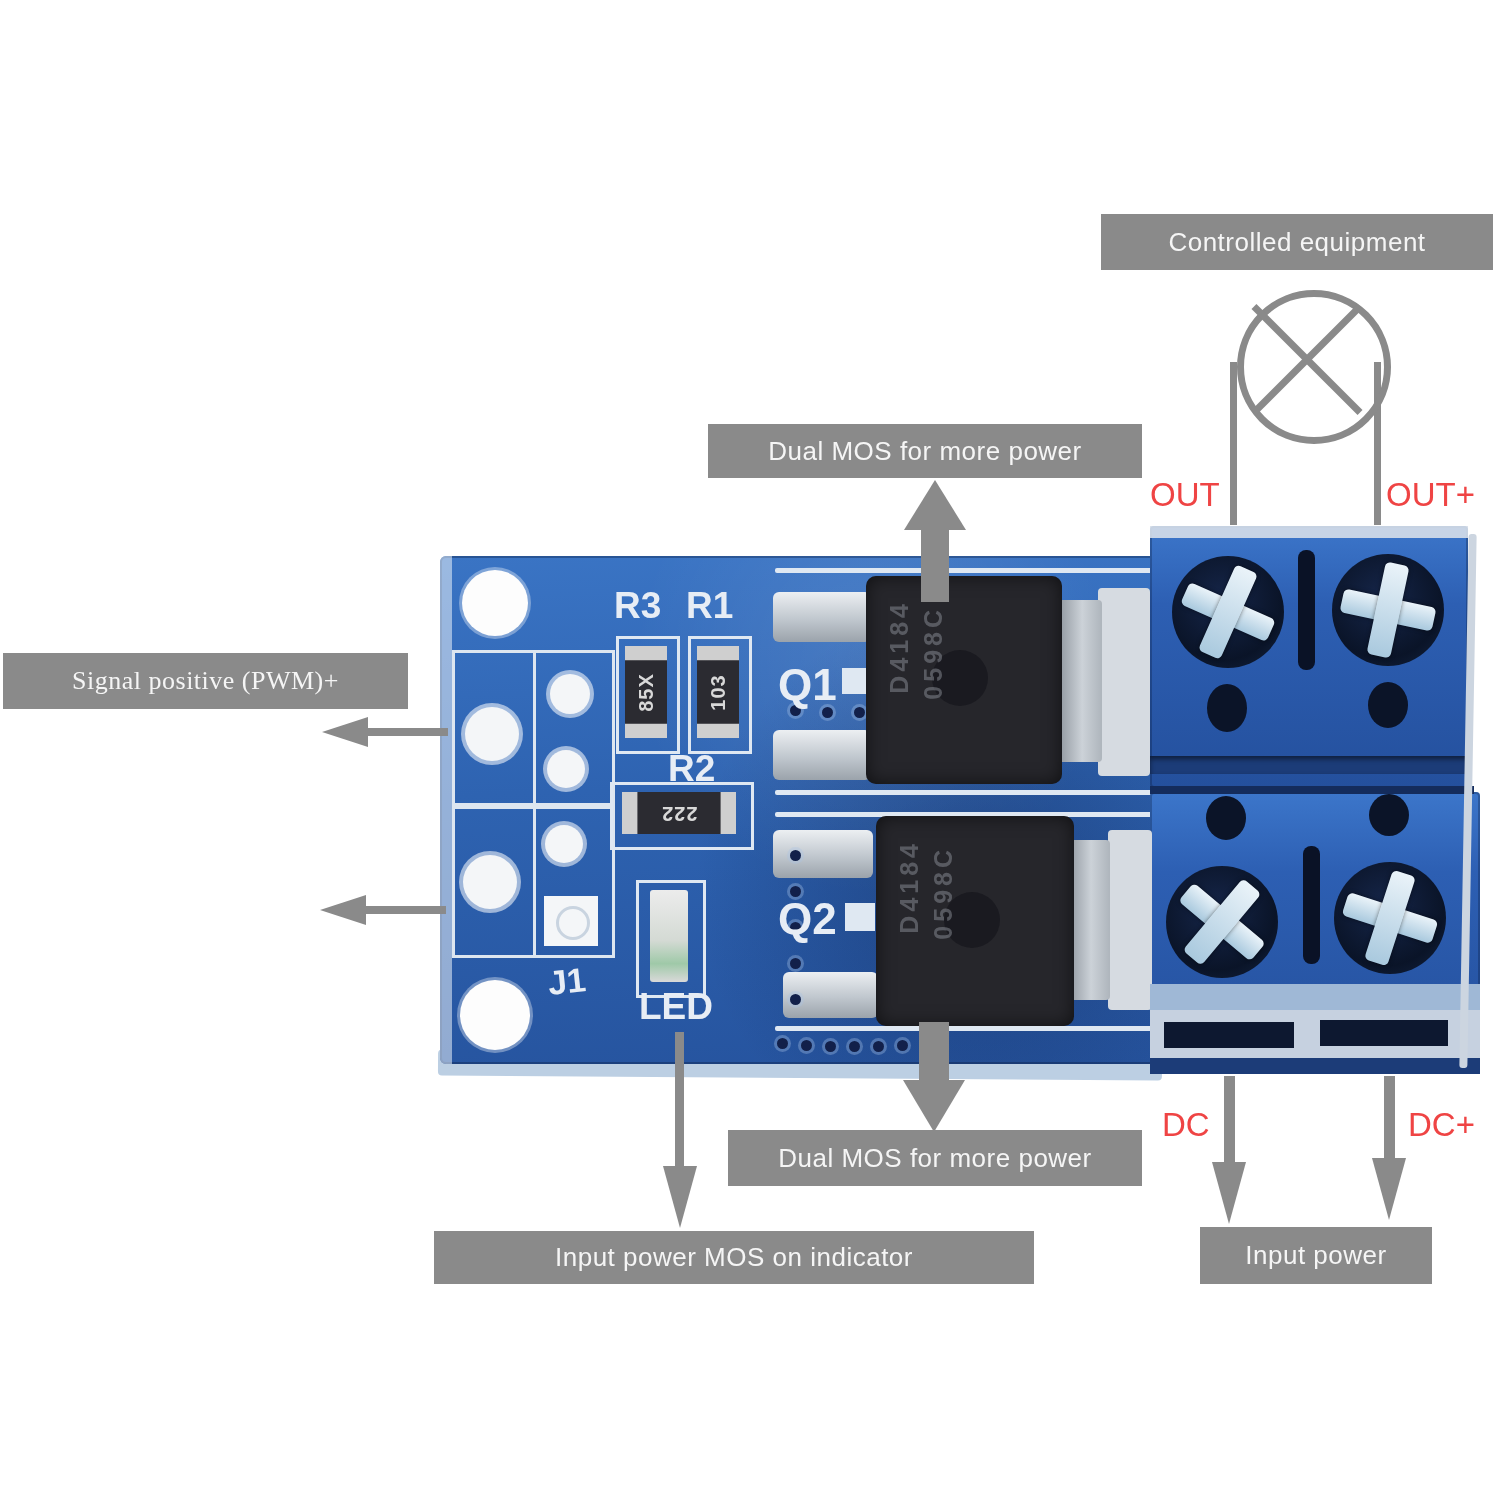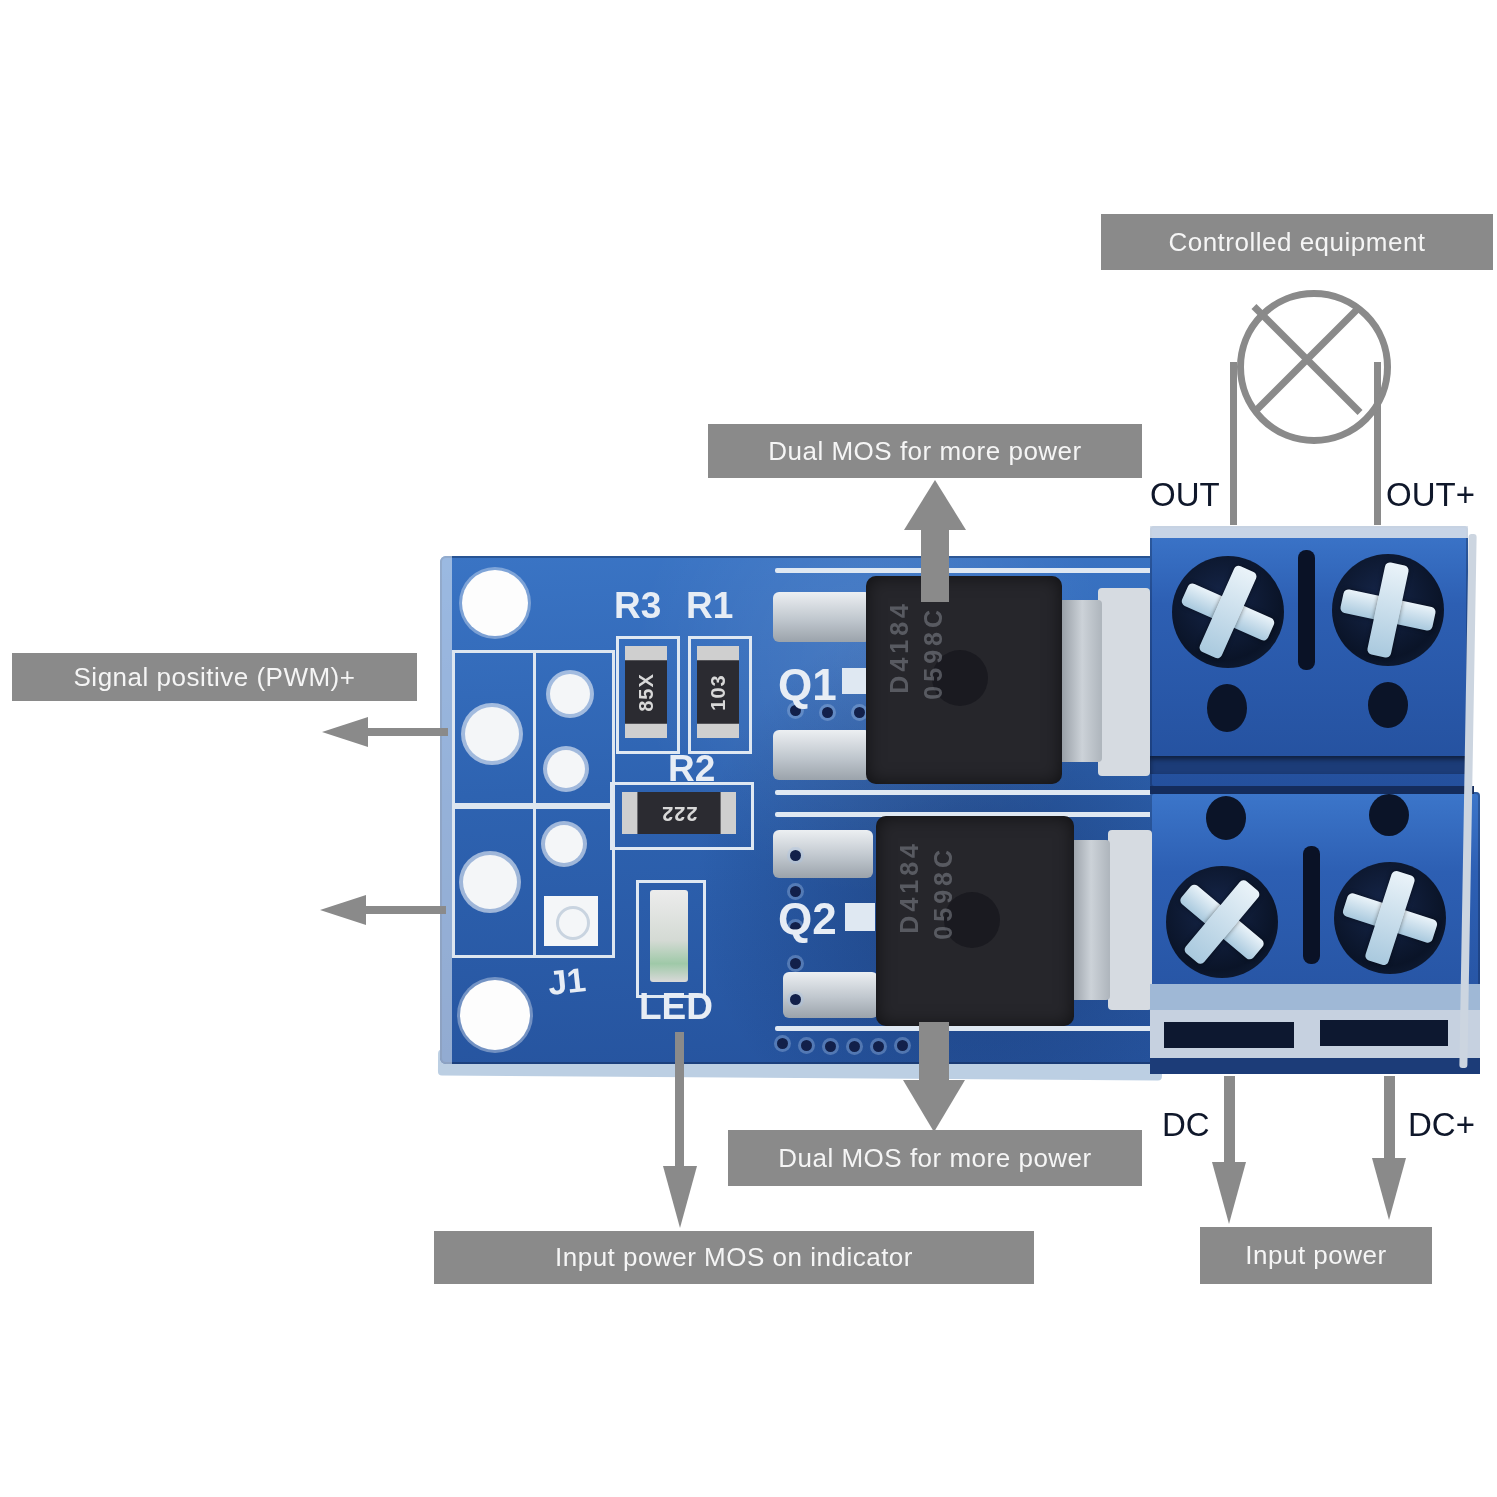--- a/index.html
+++ b/index.html
@@ -3,21 +3,21 @@
 <meta charset="utf-8">
 <style>
   html,body{margin:0;padding:0;background:#fff;}
   .canvas{position:relative;width:1497px;height:1497px;background:#ffffff;overflow:hidden;
           font-family:"Liberation Sans", sans-serif;}
   .abs{position:absolute;}
   
   .callout{position:absolute;background:#8a8a8a;color:#f5f5f5;display:flex;align-items:center;
            justify-content:center;font-size:26px;letter-spacing:.5px;z-index:6;}
   
-  .wire-label{position:absolute;color:#0f172a;font-size:33px;z-index:6;}
+  .wire-label{position:absolute;color:#ef4444;font-size:33px;z-index:6;}
   
   .shaft{position:absolute;background:#8a8a8a;z-index:5;}
   .head{position:absolute;width:0;height:0;z-index:5;}
   .head.up{border-left:31px solid transparent;border-right:31px solid transparent;border-bottom:50px solid #8a8a8a;}
   .head.down{border-left:31px solid transparent;border-right:31px solid transparent;border-top:52px solid #8a8a8a;}
   .head.left{border-top:15px solid transparent;border-bottom:15px solid transparent;border-right:46px solid #8a8a8a;}
   .head.thindown{border-left:17px solid transparent;border-right:17px solid transparent;border-top:62px solid #8a8a8a;}
   
   .lamp-circle{position:absolute;width:140px;height:140px;border:7px solid #8a8a8a;border-radius:50%;z-index:4;}
   .lamp-diag{position:absolute;width:150px;height:7px;background:#8a8a8a;z-index:4;}
@@ -243,18 +243,18 @@
   <div class="shaft" style="left:1384px;top:1076px;width:11px;height:84px;"></div>
   <div class="head thindown" style="left:1372px;top:1158px;"></div>
 
   <div class="wire-label" style="left:1150px;top:476px;">OUT</div>
   <div class="wire-label" style="left:1386px;top:476px;">OUT+</div>
   <div class="wire-label" style="left:1162px;top:1106px;">DC</div>
   <div class="wire-label" style="left:1408px;top:1106px;">DC+</div>
 
   <div class="callout" style="left:1101px;top:214px;width:392px;height:56px;">Controlled equipment</div>
   <div class="callout" style="left:708px;top:424px;width:434px;height:54px;">Dual MOS for more power</div>
-  <div class="callout" style="left:12px;top:653px;width:405px;height:48px;">Signal positive (PWM)+</div>
+  <div class="callout" style="left:3px;top:653px;width:405px;height:56px;font-family:Liberation Serif, serif;">Signal positive (PWM)+</div>
   <div class="callout" style="left:728px;top:1130px;width:414px;height:56px;">Dual MOS for more power</div>
   <div class="callout" style="left:434px;top:1231px;width:600px;height:53px;">Input power MOS on indicator</div>
   <div class="callout" style="left:1200px;top:1227px;width:232px;height:57px;">Input power</div>
 
 </div>
 
 </body></html>

